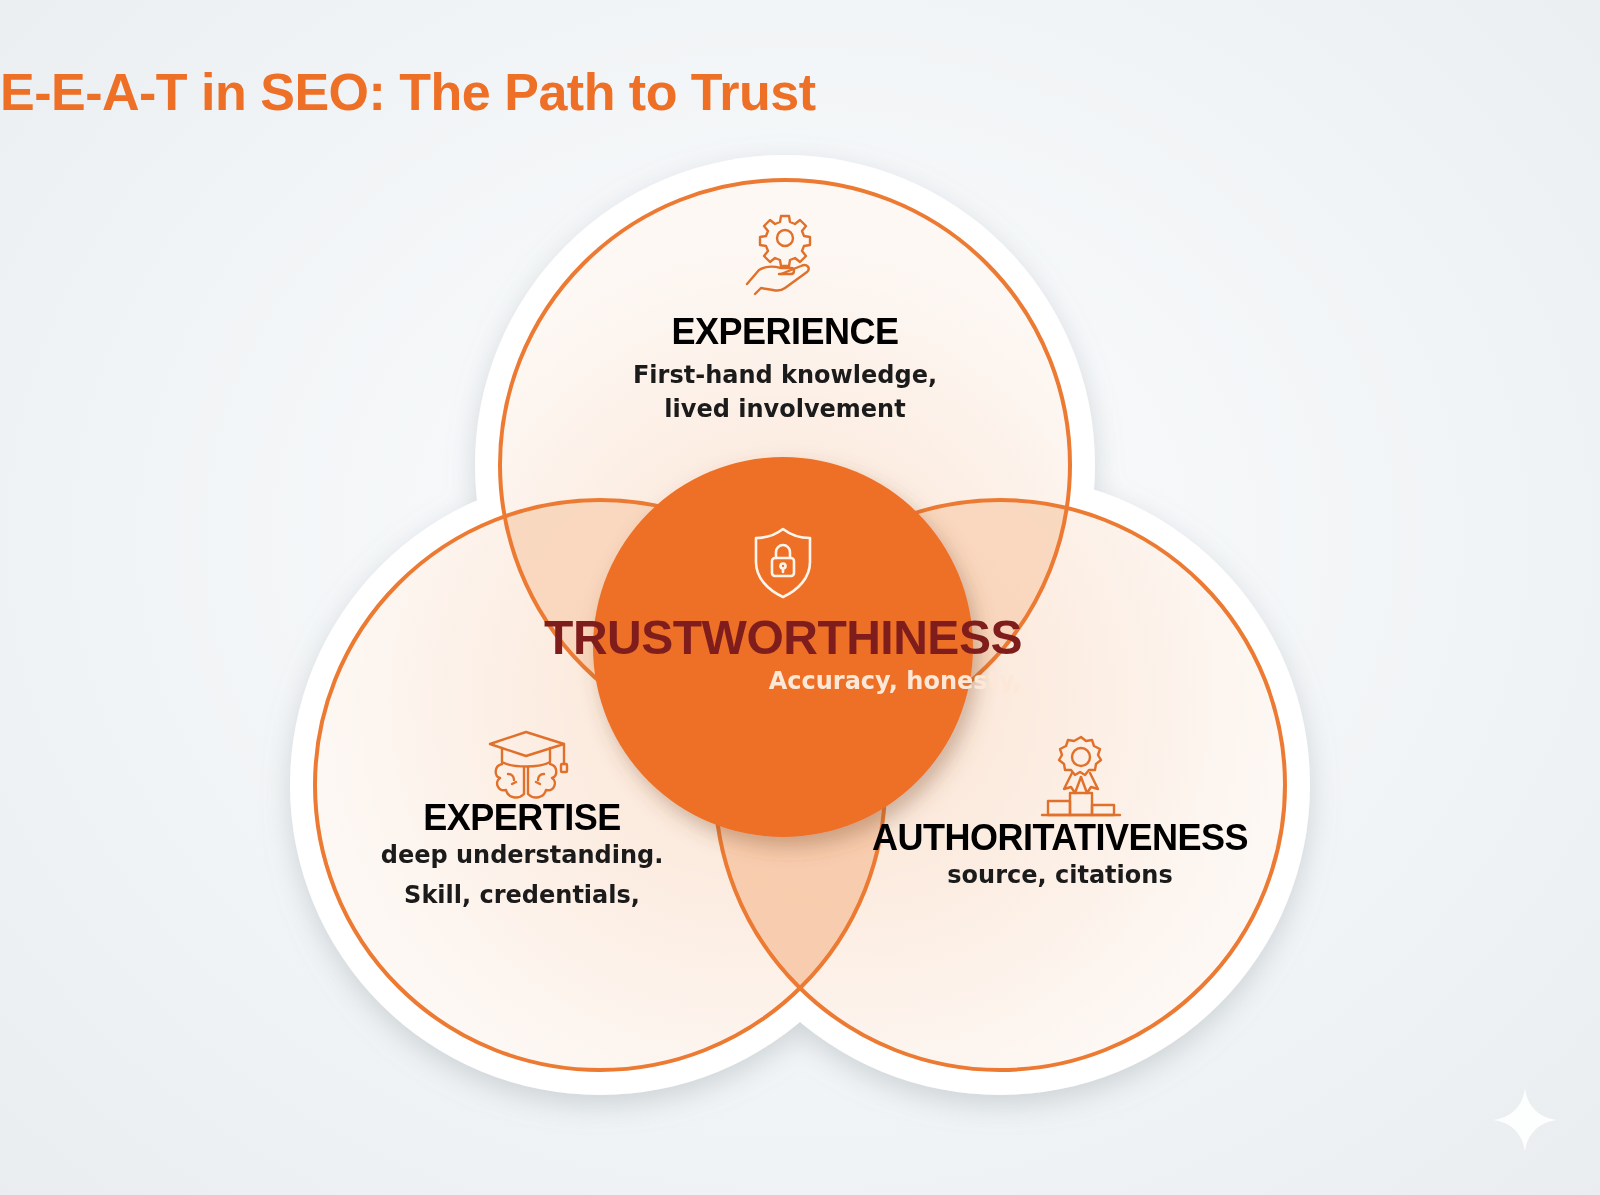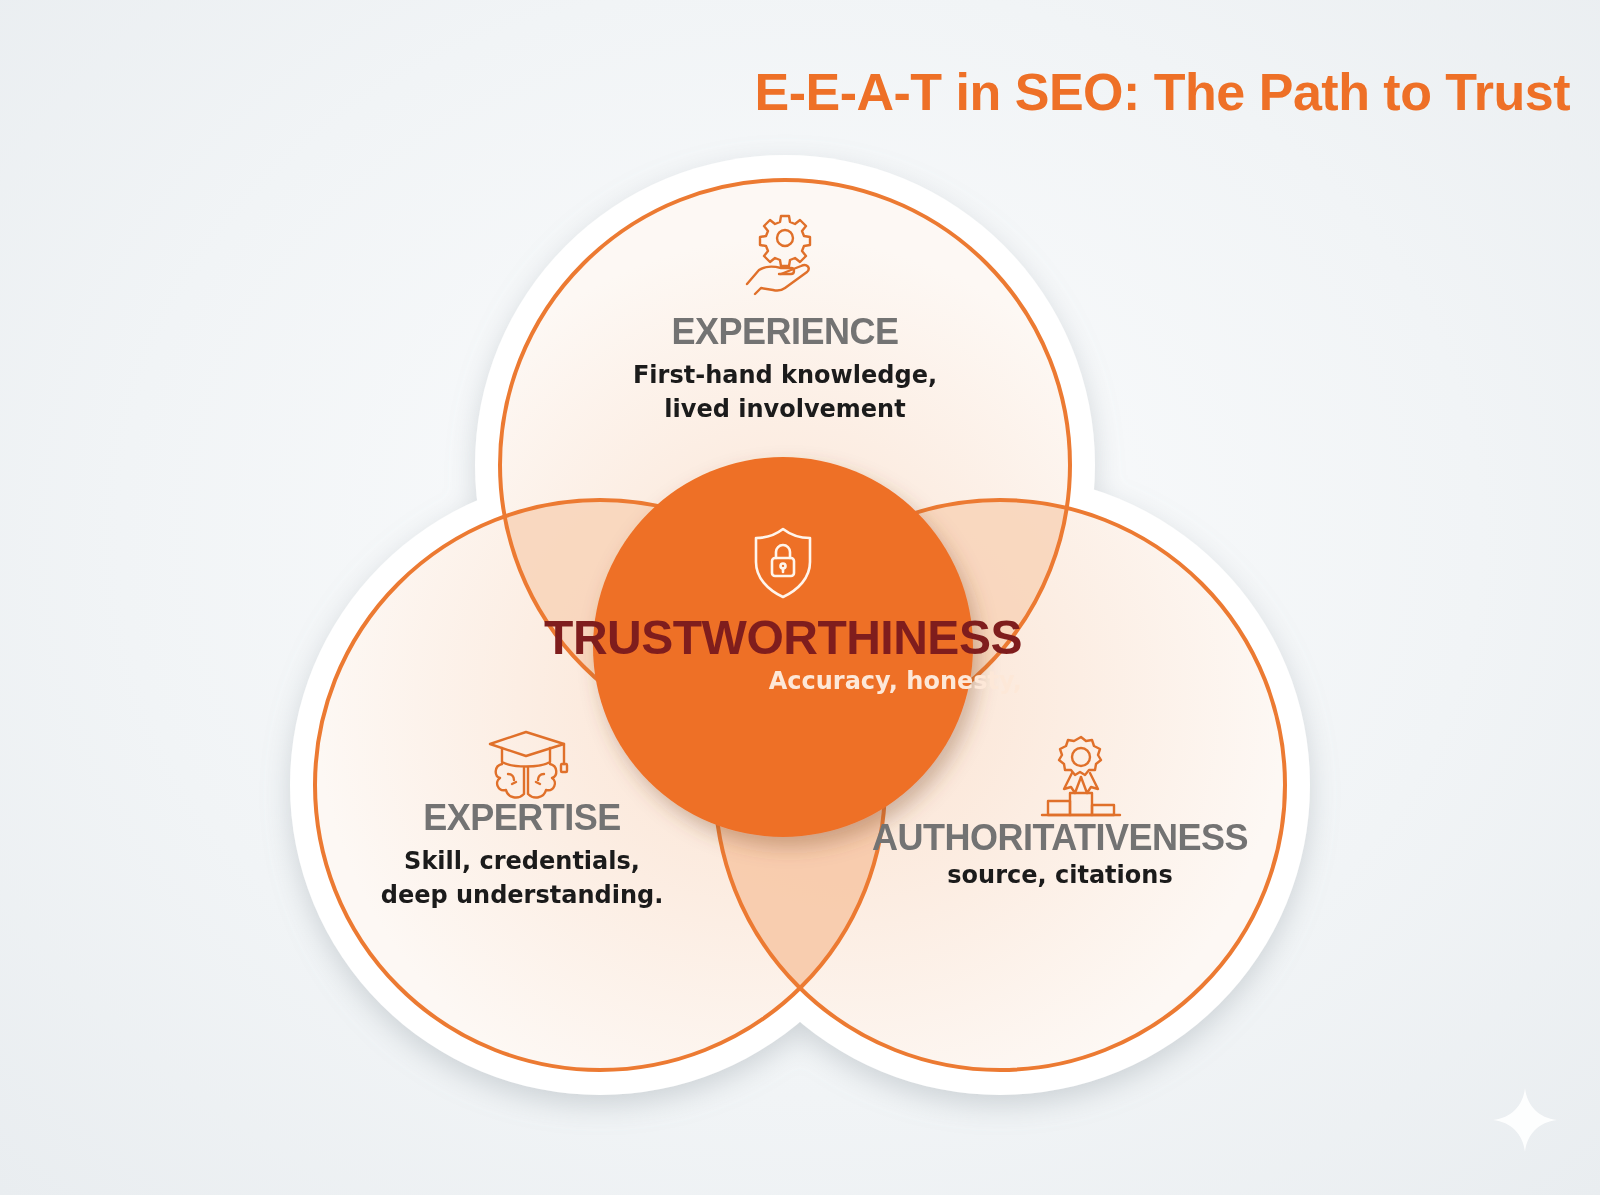--- a/index.html
+++ b/index.html
@@ -2,32 +2,32 @@
 <html><head>
 <meta charset="utf-8">
 <style>
   html, body { margin:0; padding:0; }
   body {
     width:1600px; height:1195px; overflow:hidden; position:relative;
     background: radial-gradient(ellipse at 50% 45%, #fbfcfd 0%, #f1f4f6 60%, #e9edf0 100%);
     font-family: "Liberation Sans", "DejaVu Sans", sans-serif;
   }
   .title {
-    position:absolute; left:0; top:62px; width:1570px; text-align:right;
+    position:absolute; left:0; top:62px; width:1570px; text-align:left;
     font-family: "Liberation Sans", sans-serif; font-weight:700;
     font-size:52px; letter-spacing:-0.5px; color:#EE7027;
   }
   svg.venn { position:absolute; left:0; top:0; }
   .label {
     position:absolute; text-align:center; transform:translateX(-50%);
     white-space:nowrap;
   }
   .label .head {
     font-family: "Liberation Sans Narrow", "Liberation Sans", sans-serif;
-    font-weight:700; font-size:36px; color:#737373; letter-spacing:-0.5px;
+    font-weight:700; font-size:36px; color:#000000; letter-spacing:-0.5px;
     line-height:40px; display:block;
   }
   .label .desc {
     font-family: "DejaVu Sans", sans-serif; font-size:24px; color:#1b1b1b;
     line-height:34px; display:block; margin-top:6px;font-weight:bold;
   }
   .label.center .head { color:#7f1d1d; font-size:48px; }
   .label.center .desc { color:#fde8d8;text-align:right; }
   .icon { position:absolute; }
   .sparkle { position:absolute; left:1493px; top:1088px; }
@@ -131,22 +131,22 @@
   <path d="M14 36 C6 38 6 48 12 50 C6 54 10 64 18 62 C20 70 30 72 36 66 V40"></path>
   <path d="M62 36 C70 38 70 48 64 50 C70 54 66 64 58 62 C56 70 46 72 40 66 V40"></path>
   <path d="M20 46 c4 0 6 3 6 6"></path>
     <path d="M56 46 c-4 0 -6 3 -6 6"></path>
   <path d="M24 56 l4 -2"></path>
     <path d="M52 56 l-4 -2"></path>
 </svg>
 
 <div class="label" style="left:522px;top:798px">
   <span class="head">EXPERTISE</span>
+  <span class="desc" style="margin-top:0">deep understanding.</span>
   <span class="desc">Skill, credentials,</span>
-  <span class="desc" style="margin-top:0">deep understanding.</span>
 </div>
 
 <svg class="icon" style="left:1040px;top:735px" width="82" height="84" viewBox="0 0 82 84" fill="none" stroke="#E0702A" stroke-width="2.4" stroke-linejoin="round" stroke-linecap="round">
   <path d="M41 2 l5 4 l6 -1 l2 6 l6 3 l-2 6 l3 5 l-5 4 l-1 6 l-6 0 l-4 5 l-5 -3 l-5 3 l-4 -5 l-6 0 l-1 -6 l-5 -4 l3 -5 l-2 -6 l6 -3 l2 -6 l6 1 z"></path>
   <circle cx="41" cy="22" r="9"></circle>
   <path d="M32 38 l-8 16 l7 -2 l4 6 l6 -16"></path>
   <path d="M50 38 l8 16 l-7 -2 l-4 6 l-6 -16"></path>
   <path d="M30 58 h22 v22 h-22 z"></path>
   <path d="M8 66 h22 v14 h-22 z"></path>
   <path d="M52 70 h22 v10 h-22 z"></path>

